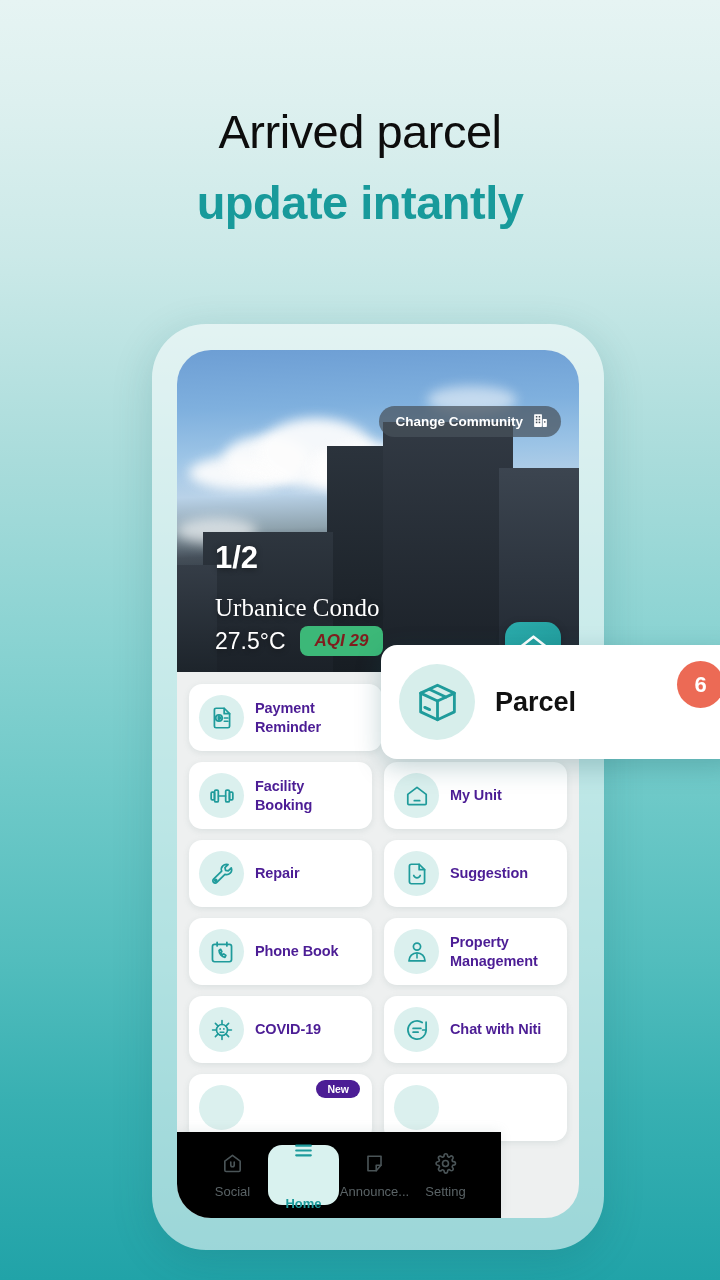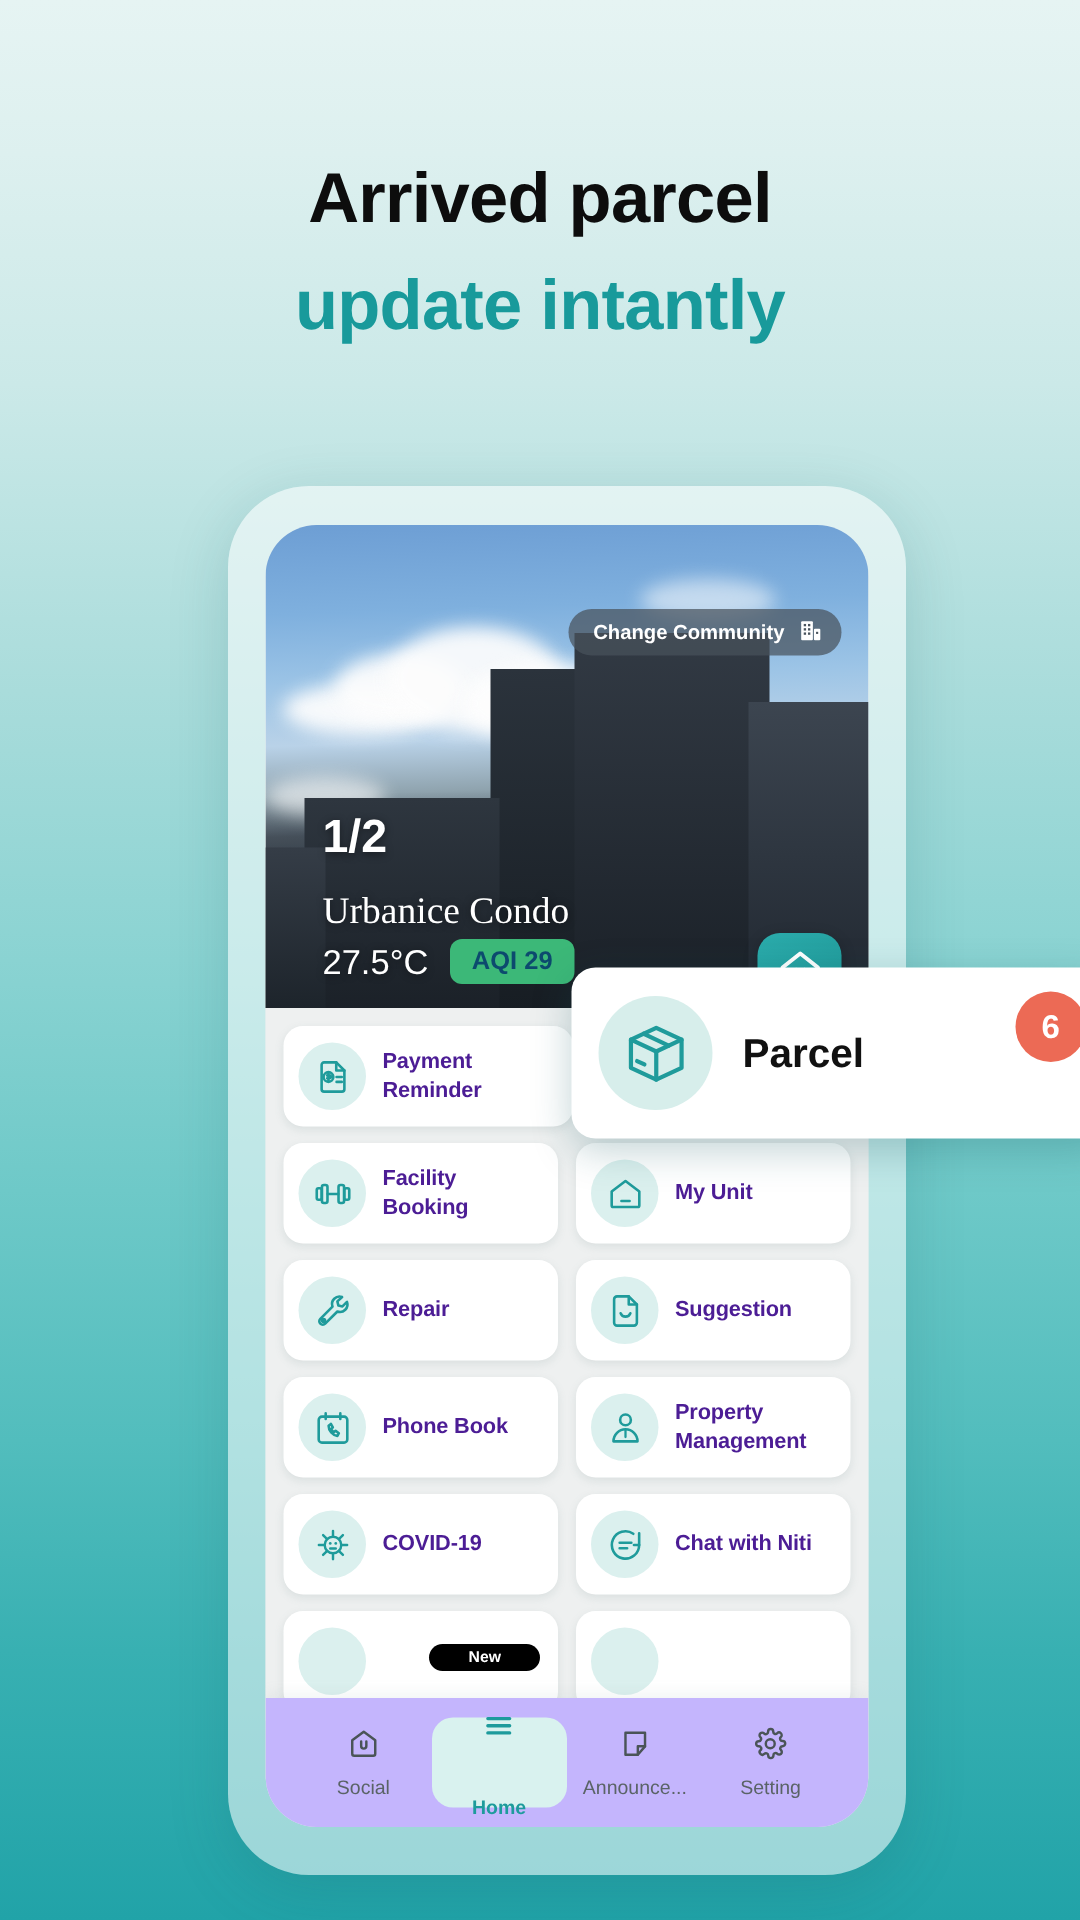--- a/index.html
+++ b/index.html
@@ -12,21 +12,21 @@
     overflow: hidden;
     position: relative;
   }
 
   
   .headline {
     position: absolute; left: 0; top: 104px; width: 720px;
     text-align: center; line-height: 1.18;
   }
   .headline .l1 {
-    display: block; font-size: 47px; font-weight: 700;
+    display: block; font-size: 47px; font-weight: 400;
     color: #0d0d0d; letter-spacing: -0.5px;
   }
   .headline .l2 {
     display: block; font-size: 47px; font-weight: 700;
     color: #189a9b; letter-spacing: -0.5px; margin-top: 16px;
   }
 
   
   .phone-frame {
     position: absolute; left: 152px; top: 324px;
@@ -82,22 +82,22 @@
   }
   .hero-info {
     position: absolute; left: 38px; bottom: 16px; color: #fff;
     text-shadow: 0 1px 6px rgba(0,0,0,.45);
   }
   .hero-info .frac { font-size: 31px; font-weight: 700; line-height: 1.0; }
   .hero-info .name { font-size: 25px; font-weight: 500; line-height: 1.28; margin-top: 19px; font-family: Liberation Serif, serif; }
   .hero-temp-row { display: flex; align-items: center; gap: 14px; margin-top: 2px; }
   .hero-temp { font-size: 23px; font-weight: 500; }
   .aqi-badge {
-    background: #3cb878; color: #0c4a6e; font-size: 17px; font-weight: 700;
-    padding: 5px 15px; border-radius: 8px; text-shadow: none;
+    background: #3cb878; color: #7f1d1d; font-size: 17px; font-weight: 700;
+    padding: 5px 15px; border-radius: 8px; text-shadow: none; font-style: italic;
   }
   .applogo {
     position: absolute; right: 18px; bottom: -6px;
     width: 56px; height: 56px; border-radius: 15px;
     background: linear-gradient(150deg,#2bacac,#1d9393);
     display: flex; align-items: center; justify-content: center;
     box-shadow: 0 3px 10px rgba(0,0,0,.22);
   }
 
   
@@ -116,23 +116,23 @@
   .mc-icon {
     width: 45px; height: 45px; border-radius: 50%;
     background: #dbf0ee; flex: 0 0 45px;
     display: flex; align-items: center; justify-content: center;
   }
   .mc-label {
     font-size: 14.5px; font-weight: 700; color: #4c1d95;
     line-height: 1.28; letter-spacing: -0.1px;
   }
   .new-badge {
-    position: absolute; right: 12px; top: 22px;
-    background: #000000; color: #fff; font-size: 10.5px; font-weight: 700;
-    padding: 3px 26px; border-radius: 9px;
+    position: absolute; right: 12px; top: 6px;
+    background: #4c1d95; color: #fff; font-size: 10.5px; font-weight: 700;
+    padding: 3px 11px; border-radius: 9px;
   }
 
   
   .parcel-card {
     position: absolute; left: 381px; top: 645px;
     width: 360px; height: 114px; background: #fff;
     border-radius: 16px;
     display: flex; align-items: center; padding: 0 18px; gap: 20px;
     box-shadow: 0 8px 26px rgba(25,90,95,.26);
     z-index: 40;
@@ -146,22 +146,22 @@
   .parcel-badge {
     position: absolute; right: 17px; top: 16px;
     width: 47px; height: 47px; border-radius: 50%;
     background: #ec6a55; color: #fff;
     font-size: 22px; font-weight: 700;
     display: flex; align-items: center; justify-content: center;
   }
 
   
   .bottom-nav {
-    position: absolute; left: 0; bottom: 0; width: 402px; height: 86px;
-    background: #c4b5fd; display: flex; align-items: center;
+    position: absolute; left: 0; bottom: 0; width: 324px; height: 86px;
+    background: #000000; display: flex; align-items: center;
     padding: 0 20px; box-shadow: 0 -2px 10px rgba(140,160,165,.14);
   }
   .nav-item {
     flex: 1; display: flex; flex-direction: column;
     align-items: center; justify-content: center; gap: 5px;
     height: 60px; border-radius: 14px;
   }
   .nav-item.active { background: #d9f2ef; }
   .nav-label { font-size: 13px; color: #5a6366; font-weight: 400; }
   .nav-item.active .nav-label { color: #1d9b9c; font-weight: 700; margin-top: 25px; }

